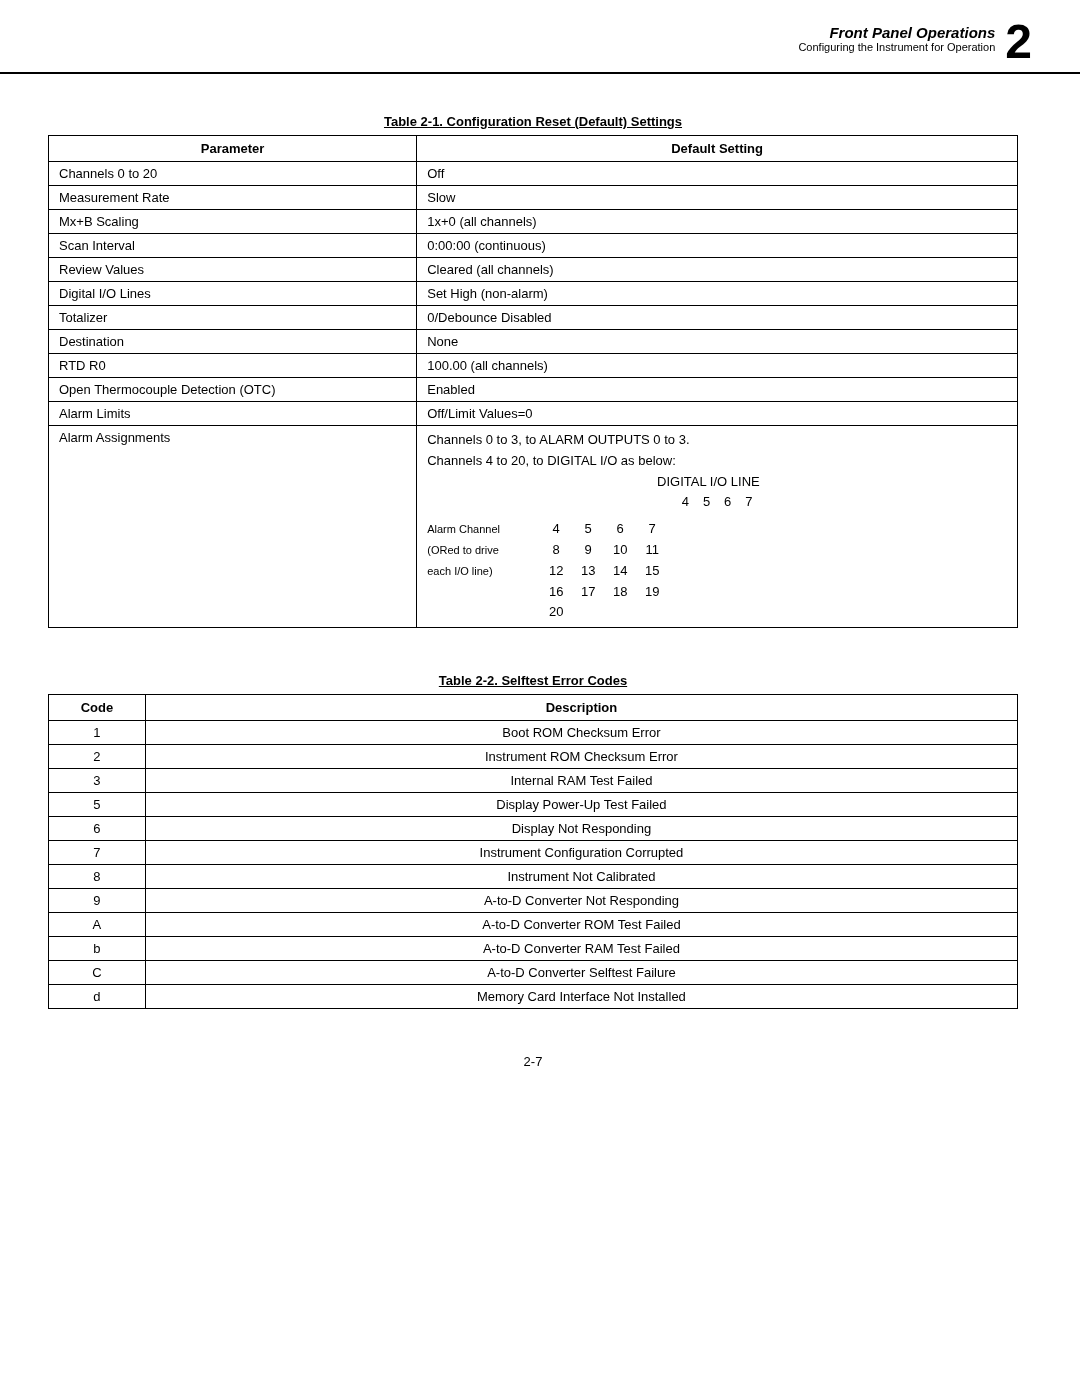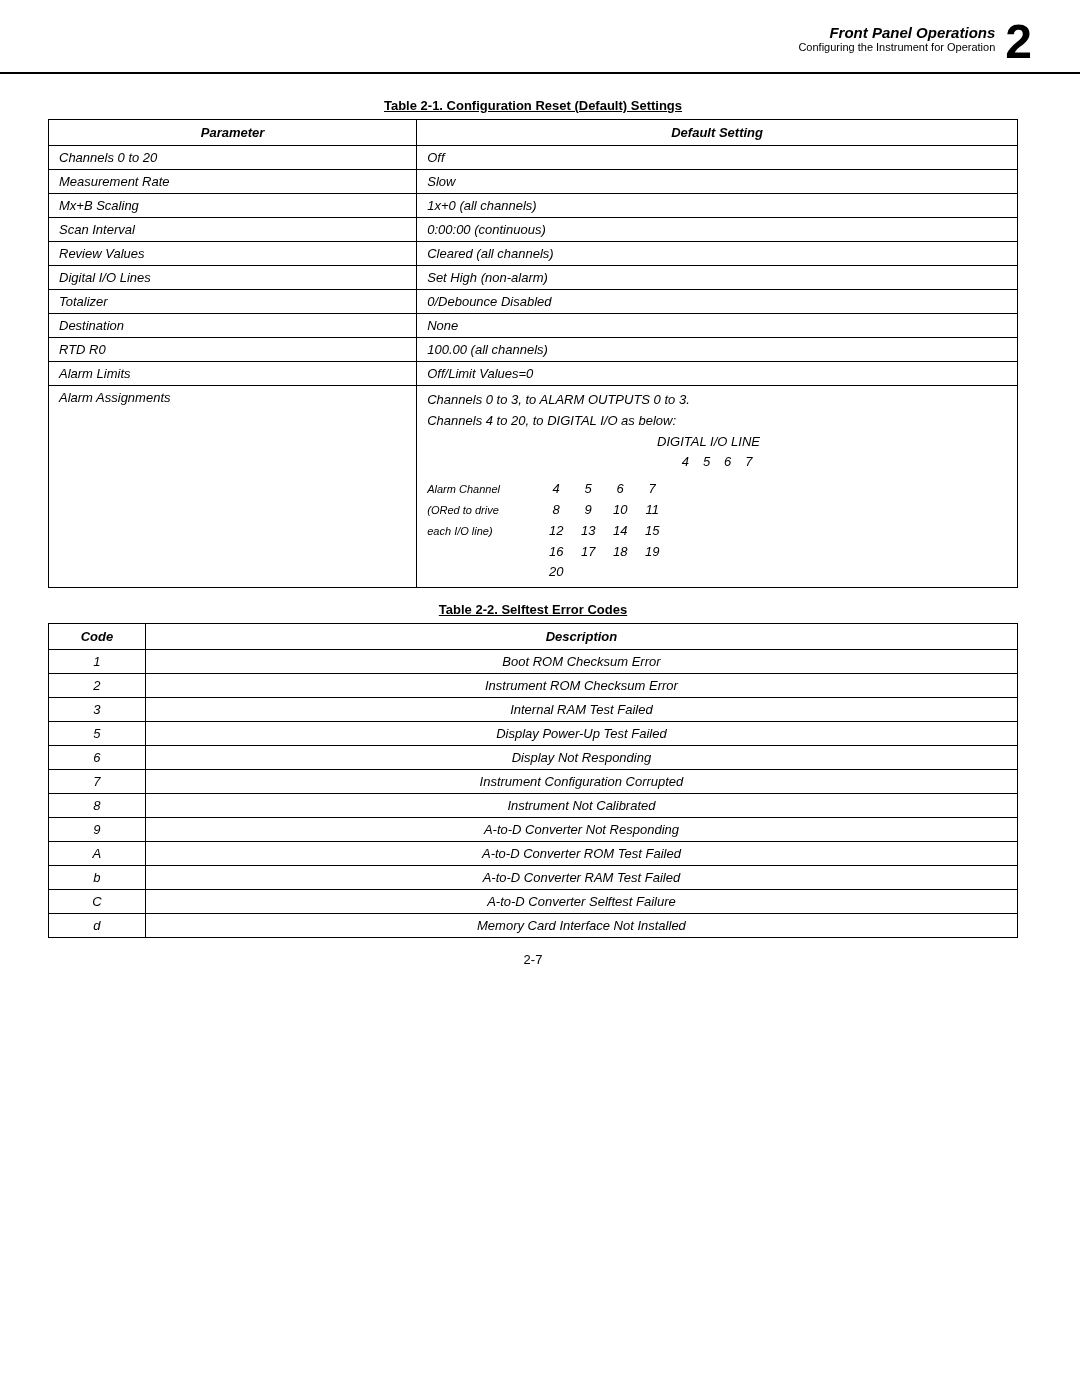--- a/index.html
+++ b/index.html
@@ -13,21 +13,21 @@
       padding: 0;
     }
 
     
     .page-header {
       display: flex;
       justify-content: flex-end;
       align-items: flex-start;
       padding: 18px 48px 6px 48px;
       border-bottom: 2px solid #000;
-      margin-bottom: 0;
+      margin-bottom: 16px;
     }
     .header-title {
       font-weight: bold;
       font-style: italic;
       font-size: 15px;
     }
     .header-subtitle {
       font-size: 11px;
     }
     .header-number {
@@ -59,22 +59,21 @@
       font-weight: bold;
       font-size: 13px;
       margin-bottom: 6px;
       text-decoration: underline;
     }
 
     
     table {
       width: 100%;
       border-collapse: collapse;
-      margin-bottom: 14px;
-      font-style: italic;
+      margin-bottom: 45px;
     }
     table, th, td {
       border: 1px solid #000;
     }
     th {
       font-weight: bold;
       padding: 5px 10px;
       background: #fff;
       font-size: 13px;
     }
@@ -208,20 +207,24 @@
           <td>Totalizer</td>
           <td>0/Debounce Disabled</td>
         </tr>
         <tr>
           <td>Destination</td>
           <td>None</td>
         </tr>
         <tr>
           <td>RTD R0</td>
           <td>100.00 (all channels)</td>
+        </tr>
+        <tr>
+          <td>Open Thermocouple Detection (OTC)</td>
+          <td>Enabled</td>
         </tr>
         <tr>
           <td>Alarm Limits</td>
           <td>Off/Limit Values=0</td>
         </tr>
         <tr>
           <td>Alarm Assignments</td>
           <td>
             <div class="alarm-assignments-value">
         <div>Channels 0 to 3, to ALARM OUTPUTS 0 to 3.</div>

